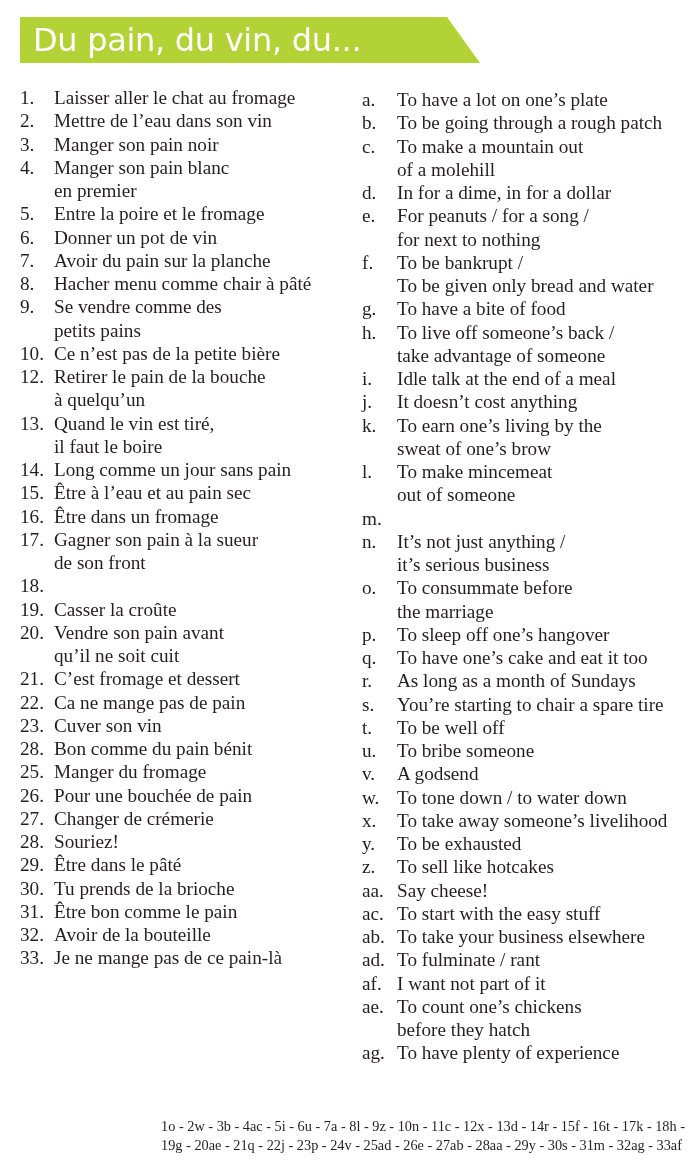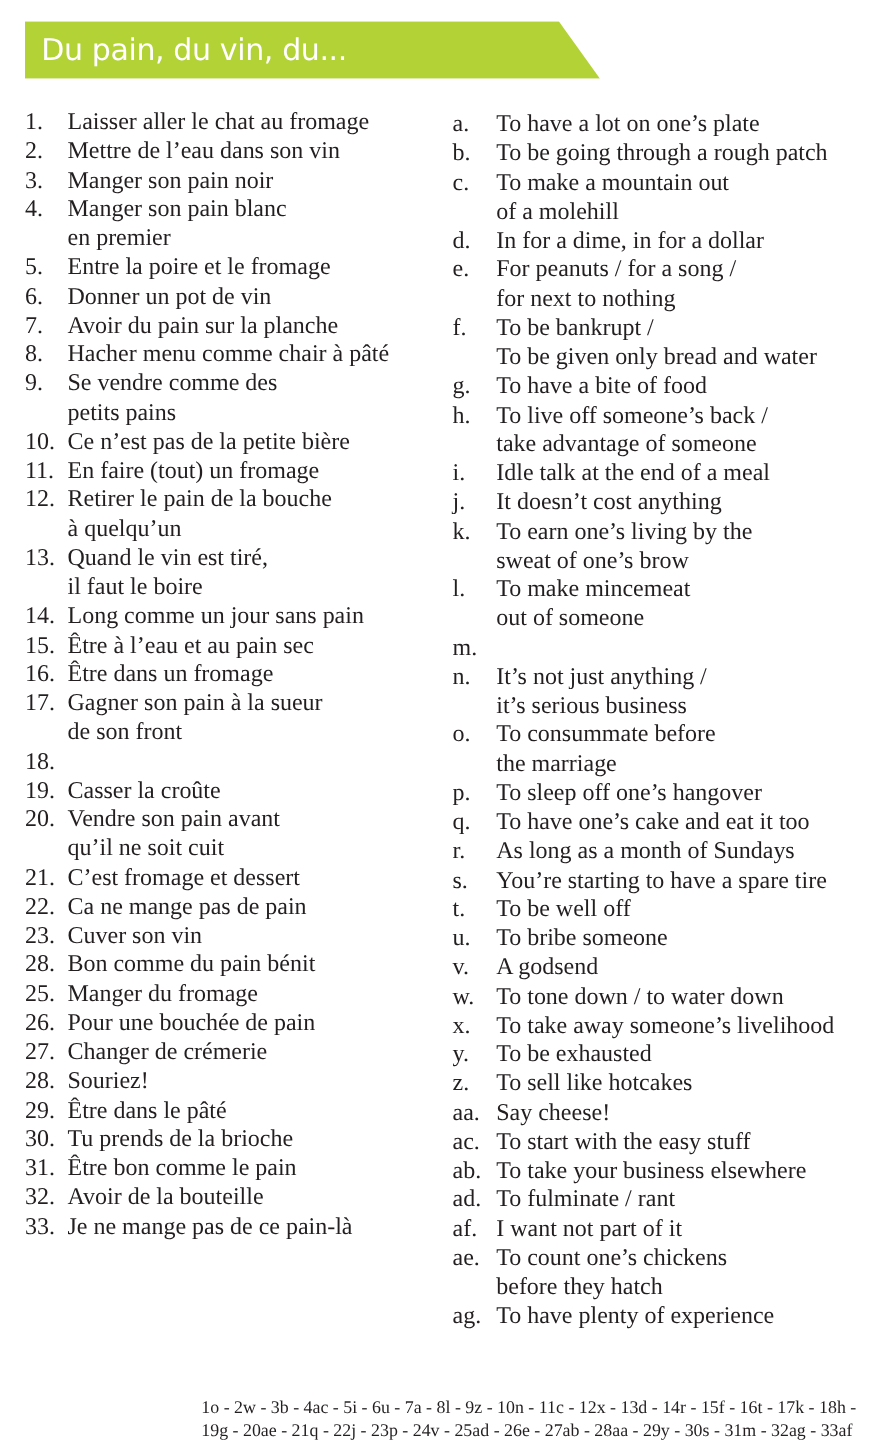--- a/index.html
+++ b/index.html
@@ -21,21 +21,21 @@
       width: 460px;
       height: 46px;
       background: #b2d235;
       clip-path: polygon(0 0, 427px 0, 460px 46px, 0 46px);
     }
     .title-text {
       position: absolute;
       left: 13px;
       top: 4px;
       font-family: "DejaVu Sans", "Liberation Sans", sans-serif;
-      font-size: 24px;
+      font-size: 32px;
       line-height: 38px;
       color: #ffffff;
       letter-spacing: -0.3px;
       white-space: nowrap;
     }
     .col {
       position: absolute;
       top: 86px;
     }
     .col-left { left: 20px; width: 330px; }
@@ -103,24 +103,20 @@
   <div class="item">
       <span class="num">9.</span>
       <span class="txt">Se vendre comme des
 petits pains</span>
     </div>
   <div class="item">
       <span class="num">10.</span>
       <span class="txt">Ce n’est pas de la petite bière</span>
     </div>
   <div class="item">
-      <span class="num">11.</span>
-      <span class="txt">En faire (tout) un fromage</span>
-    </div>
-  <div class="item">
       <span class="num">12.</span>
       <span class="txt">Retirer le pain de la bouche
 à quelqu’un</span>
     </div>
   <div class="item">
       <span class="num">13.</span>
       <span class="txt">Quand le vin est tiré,
 il faut le boire</span>
     </div>
   <div class="item">
@@ -281,21 +277,21 @@
   <div class="item">
       <span class="num">q.</span>
       <span class="txt">To have one’s cake and eat it too</span>
     </div>
   <div class="item">
       <span class="num">r.</span>
       <span class="txt">As long as a month of Sundays</span>
     </div>
   <div class="item">
       <span class="num">s.</span>
-      <span class="txt">You’re starting to have a spare tire</span>
+      <span class="txt">You’re starting to chair a spare tire</span>
     </div>
   <div class="item">
       <span class="num">t.</span>
       <span class="txt">To be well off</span>
     </div>
   <div class="item">
       <span class="num">u.</span>
       <span class="txt">To bribe someone</span>
     </div>
   <div class="item">

